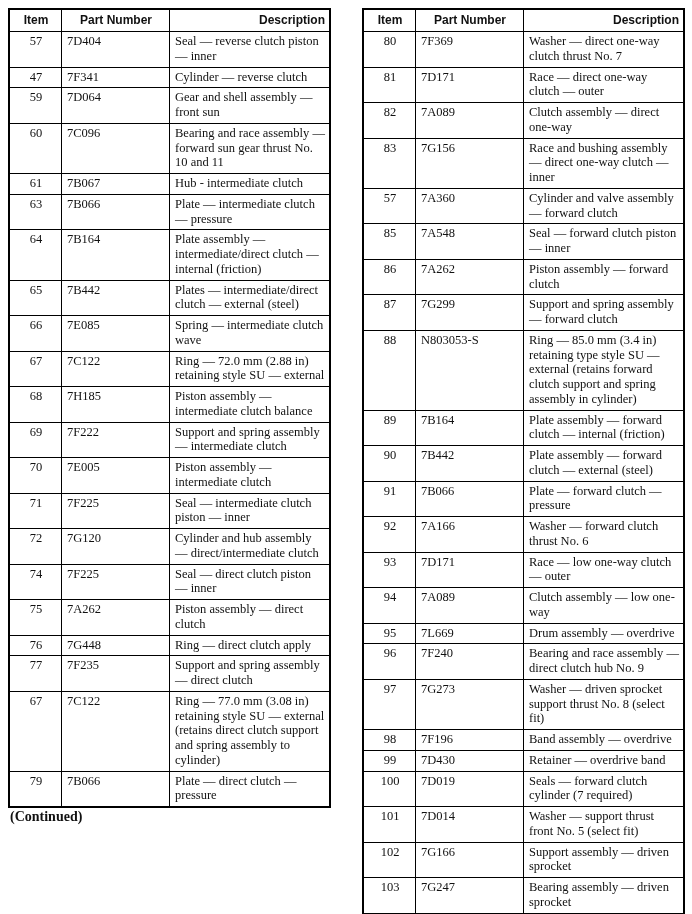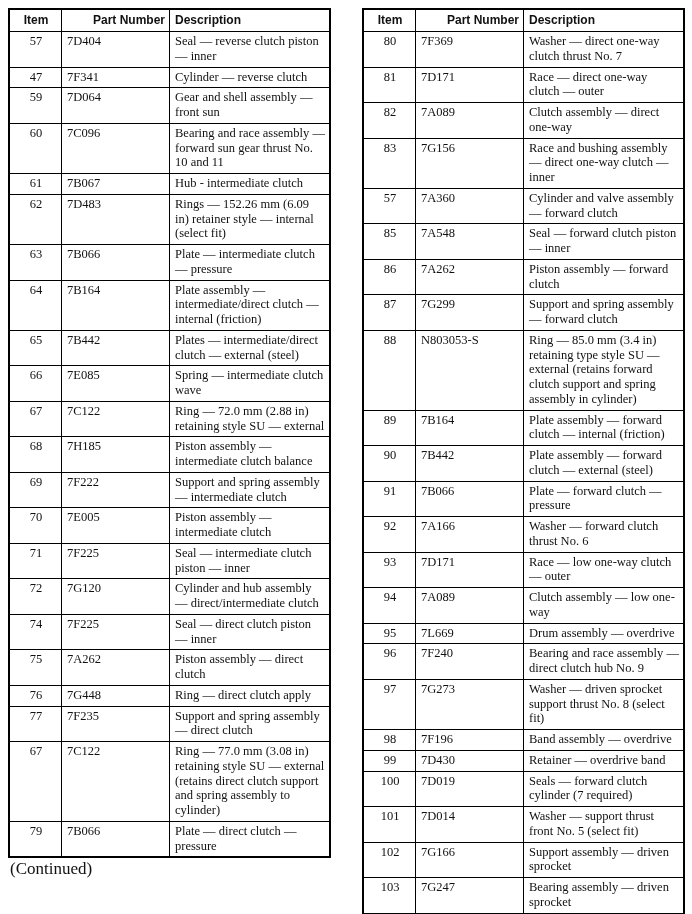--- a/index.html
+++ b/index.html
@@ -32,28 +32,29 @@
     line-height:1.18;
     overflow-wrap:break-word;
   }
   table.parts th {
     font-family:"Liberation Sans","DejaVu Sans",sans-serif;
     font-weight:bold;
     font-size:12px;
     text-align:center;
     padding-top:3px; padding-bottom:4px;
   }
-  table.parts th.c2 { text-align:left; }
+  table.parts th.c2 { text-align:right; }
   table.parts .c0 { width:42px; text-align:center; }
-  table.parts .c1 { width:98px; text-align:right; }
+  table.parts .c1 { width:98px; text-align:center; }
   table.parts td.c1, table.parts td.c2 { text-align:left; }
   .continued {
-    font-size:17px;
+    font-size:14px;
     margin:1px 0 8px 2px;
     line-height:1.2;
+    font-weight:bold;
   }
 </style>
 </head>
 <body>
 
 <div class="page">
   <div class="cols">
     <div class="col">
       <table class="parts">
         <thead>
@@ -83,25 +84,20 @@
               <td class="c0">60</td>
               <td class="c1">7C096</td>
               <td class="c2">Bearing and race assembly — forward sun gear thrust No. 10 and 11</td>
             </tr>
             <tr>
               <td class="c0">61</td>
               <td class="c1">7B067</td>
               <td class="c2">Hub - intermediate clutch</td>
             </tr>
             <tr>
-              <td class="c0">62</td>
-              <td class="c1">7D483</td>
-              <td class="c2">Rings — 152.26 mm (6.09 in) retainer style — internal (select fit)</td>
-            </tr>
-            <tr>
               <td class="c0">63</td>
               <td class="c1">7B066</td>
               <td class="c2">Plate — intermediate clutch — pressure</td>
             </tr>
             <tr>
               <td class="c0">64</td>
               <td class="c1">7B164</td>
               <td class="c2">Plate assembly — intermediate/direct clutch — internal (friction)</td>
             </tr>
             <tr>

